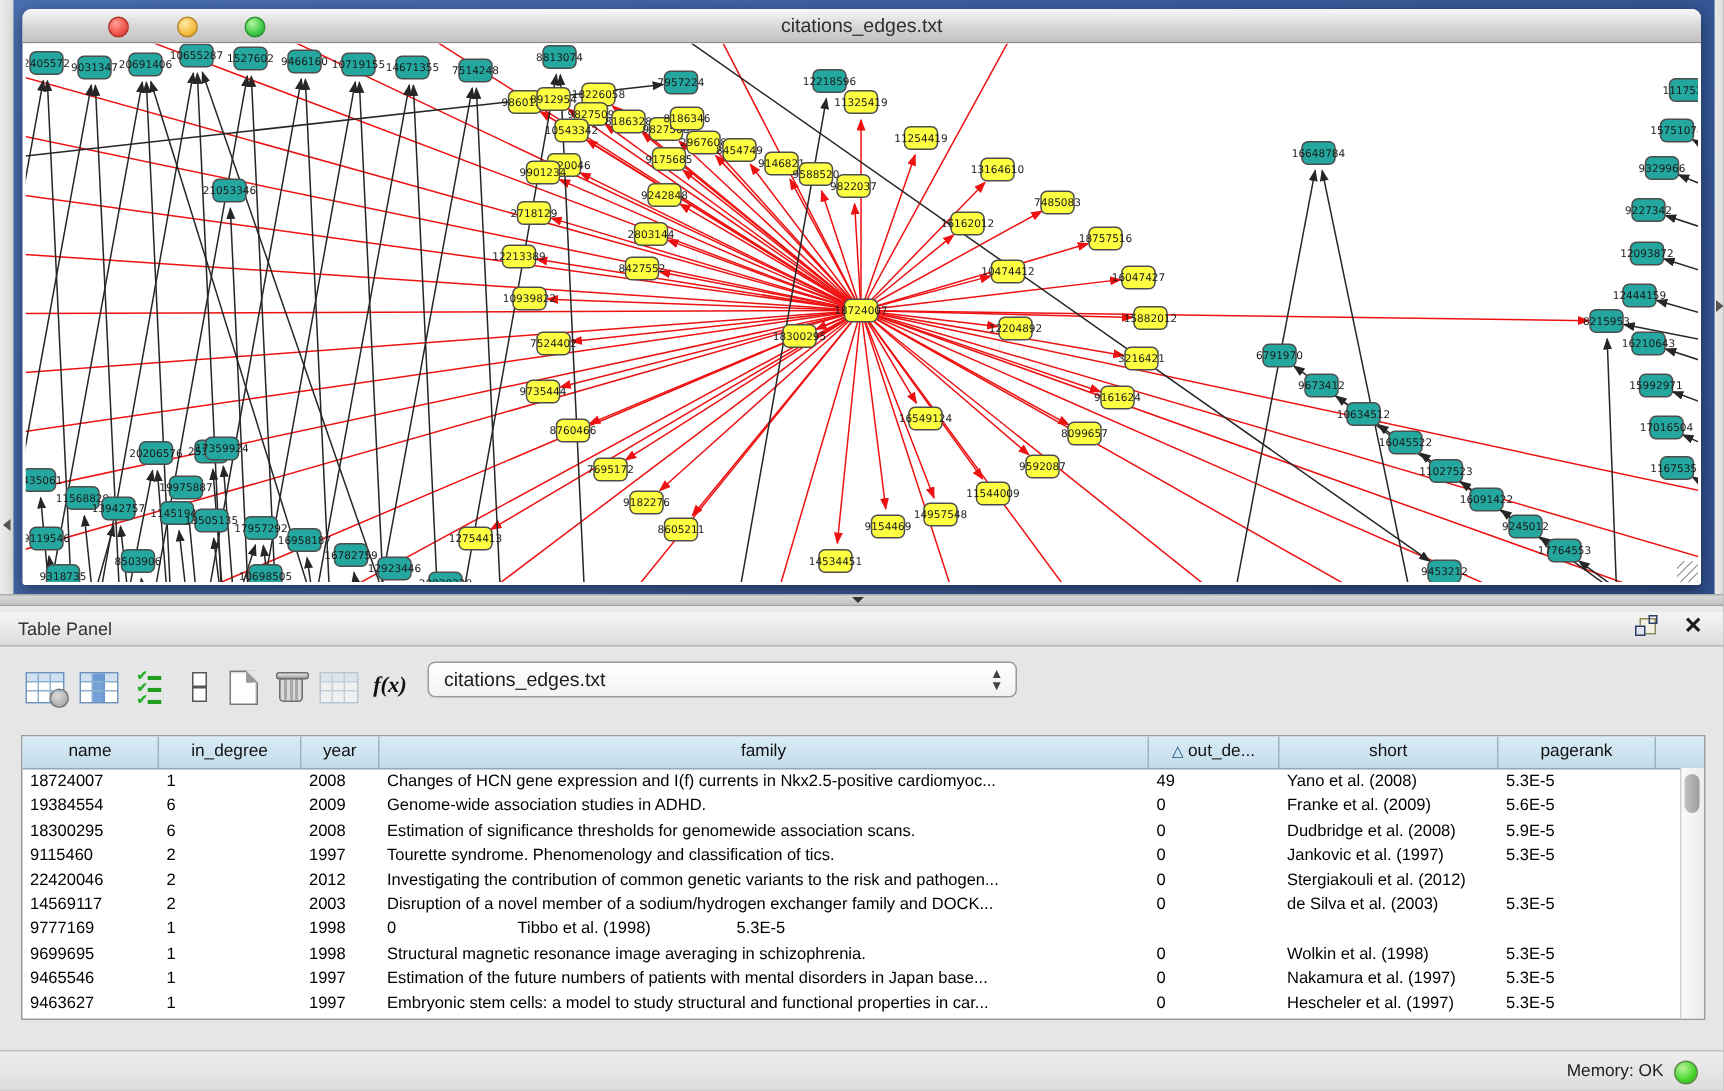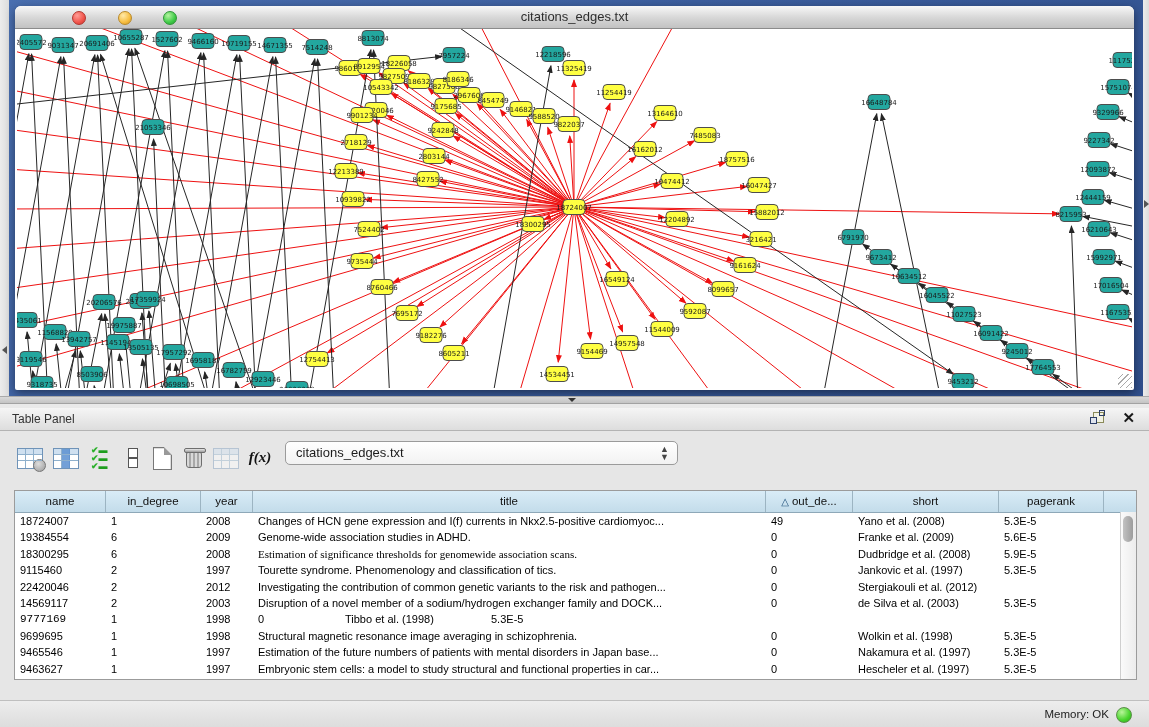--- a/index.html
+++ b/index.html
@@ -731,21 +731,21 @@
         <span>citations_edges.txt</span>
         <span class="stepper">▲<br>▼</span>
       </div>
     </div>
 
     <div class="dtable">
       <div class="dhead" id="thead">
           <div class="hcell" style="width: 91px;">name</div>
           <div class="hcell" style="width: 95px;">in_degree</div>
           <div class="hcell" style="width: 52px;">year</div>
-          <div class="hcell" style="width: 513px;">title</div>
+          <div class="hcell" style="width: 513px;">family</div>
           <div class="hcell" style="width: 87px;"><span class="sort-tri">△</span>out_de...</div>
           <div class="hcell" style="width: 146px;">short</div>
           <div class="hcell" style="width: 105px;">pagerank</div>
         </div>
       <div id="tbody">
           <div class="drow">
             <div class="dcell" style="width: 91px;">18724007</div>
             <div class="dcell" style="width: 95px;">1</div>
             <div class="dcell" style="width: 52px;">2008</div>
             <div class="dcell" style="width: 513px;">Changes of HCN gene expression and I(f) currents in Nkx2.5-positive cardiomyoc...</div>
@@ -759,21 +759,21 @@
             <div class="dcell" style="width: 52px;">2009</div>
             <div class="dcell" style="width: 513px;">Genome-wide association studies in ADHD.</div>
             <div class="dcell" style="width: 87px;">0</div>
             <div class="dcell" style="width: 146px;">Franke et al. (2009)</div>
             <div class="dcell" style="width: 105px;">5.6E-5</div>
           </div>
           <div class="drow">
             <div class="dcell" style="width: 91px;">18300295</div>
             <div class="dcell" style="width: 95px;">6</div>
             <div class="dcell" style="width: 52px;">2008</div>
-            <div class="dcell" style="width: 513px; font-family: Liberation Serif, serif;">Estimation of significance thresholds for genomewide association scans.</div>
+            <div class="dcell" style="width: 513px;">Estimation of significance thresholds for genomewide association scans.</div>
             <div class="dcell" style="width: 87px;">0</div>
             <div class="dcell" style="width: 146px;">Dudbridge et al. (2008)</div>
             <div class="dcell" style="width: 105px;">5.9E-5</div>
           </div>
           <div class="drow">
             <div class="dcell" style="width: 91px;">9115460</div>
             <div class="dcell" style="width: 95px;">2</div>
             <div class="dcell" style="width: 52px;">1997</div>
             <div class="dcell" style="width: 513px;">Tourette syndrome. Phenomenology and classification of tics.</div>
             <div class="dcell" style="width: 87px;">0</div>
@@ -792,21 +792,21 @@
           <div class="drow">
             <div class="dcell" style="width: 91px;">14569117</div>
             <div class="dcell" style="width: 95px;">2</div>
             <div class="dcell" style="width: 52px;">2003</div>
             <div class="dcell" style="width: 513px;">Disruption of a novel member of a sodium/hydrogen exchanger family and DOCK...</div>
             <div class="dcell" style="width: 87px;">0</div>
             <div class="dcell" style="width: 146px;">de Silva et al. (2003)</div>
             <div class="dcell" style="width: 105px;">5.3E-5</div>
           </div>
           <div class="drow">
-            <div class="dcell" style="width: 91px; font-family: Liberation Mono, monospace;">9777169</div>
+            <div class="dcell" style="width: 91px;">9777169</div>
             <div class="dcell" style="width: 95px;">1</div>
             <div class="dcell" style="width: 52px;">1998</div>
             <div class="dcell" style="width: 87px;">0</div>
             <div class="dcell" style="width: 146px;">Tibbo et al. (1998)</div>
             <div class="dcell" style="width: 105px;">5.3E-5</div>
           </div>
           <div class="drow">
             <div class="dcell" style="width: 91px;">9699695</div>
             <div class="dcell" style="width: 95px;">1</div>
             <div class="dcell" style="width: 52px;">1998</div>

